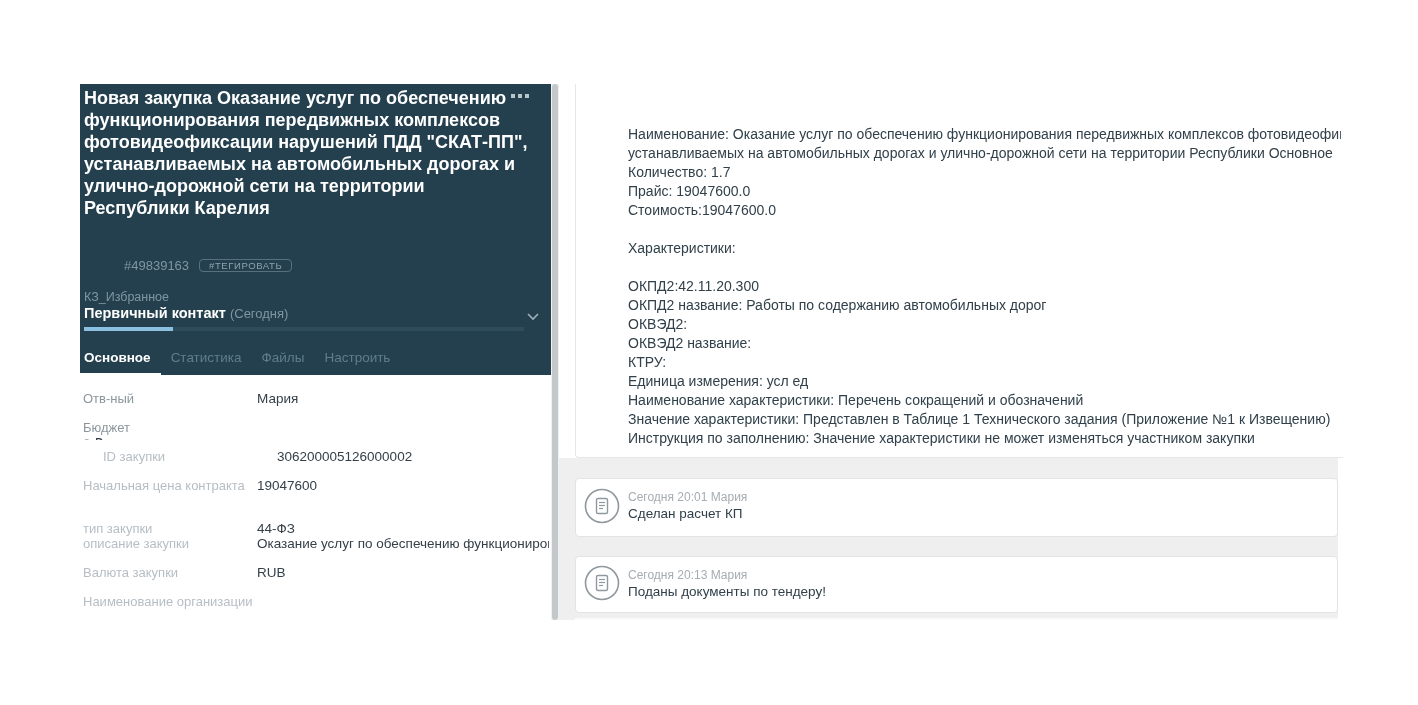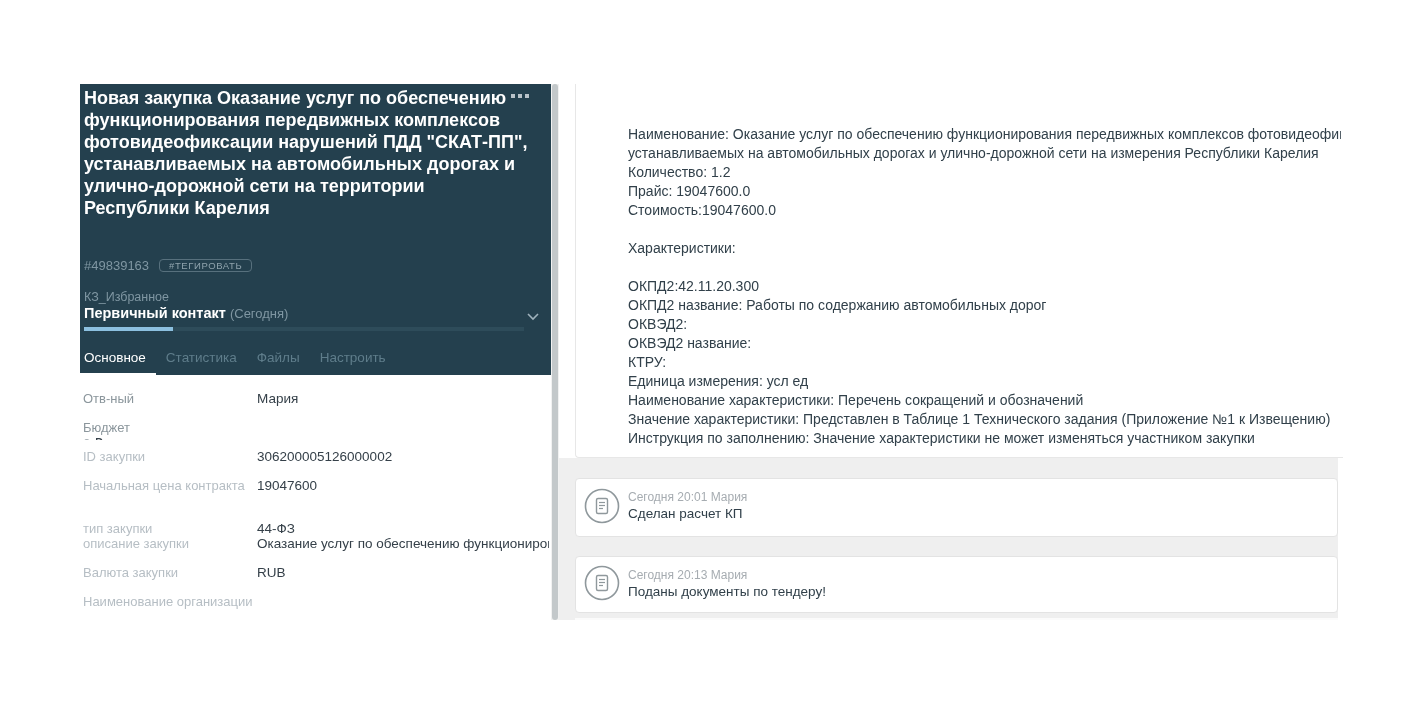--- a/index.html
+++ b/index.html
@@ -6,32 +6,32 @@
   *{box-sizing:border-box;}
   body{font-family:"Liberation Sans", sans-serif;}
   #screen{position:relative;width:1418px;height:705px;background:#ffffff;overflow:hidden;}
 
   
   #deal-panel{position:absolute;left:80px;top:84px;width:471px;height:291px;background:#24404e;}
   .deal-title{position:absolute;left:4px;top:3px;width:450px;color:#ffffff;font-size:18px;font-weight:bold;line-height:22px;}
   .more-dots{position:absolute;right:22px;top:10px;display:flex;gap:3px;cursor:pointer;}
   .more-dots span{width:4px;height:4px;background:#b9c3c9;display:block;}
   .id-row{position:absolute;left:4px;top:174px;display:flex;align-items:center;gap:10px;}
-  .deal-id{color:#7f96a2;font-size:13px;}
+  .deal-id{color:#7f96a2;font-size:13px;margin-left:40px;}
   .tag-btn{border:1px solid #57707d;border-radius:4px;color:#8fa3ad;font-size:9.5px;letter-spacing:.6px;padding:0 9px;cursor:pointer;}
   .pipeline{position:absolute;left:4px;top:206px;color:#7f96a2;font-size:12.5px;}
   .stage-row{position:absolute;left:4px;top:221px;width:440px;color:#ffffff;font-size:14.5px;font-weight:bold;cursor:pointer;}
   .stage-date{color:#7f96a2;font-weight:normal;font-size:13px;}
   .stage-chevron{position:absolute;right:-16px;top:3px;}
   .progress{position:absolute;left:4px;top:243px;width:440px;height:4px;background:#2e4c5a;}
   .progress-fill{height:4px;background:#8cc0e0;}
   .tabs{position:absolute;left:4px;top:264px;display:flex;font-size:13.5px;}
   .tab{color:#5f7d8b;padding:2px 10px 0 10px;cursor:pointer;height:27px;}
   .tab:first-child{padding-left:0;}
-  .tab.active{color:#ffffff;font-weight:normal;position:relative;}
+  .tab.active{color:#ffffff;font-weight:bold;position:relative;}
   .tab.active::after{content:"";position:absolute;left:-4px;right:0;bottom:-4px;height:6px;background:#ffffff;}
 
   
   #fields-panel{position:absolute;left:80px;top:375px;width:471px;height:245px;background:#ffffff;}
   .field-row{position:absolute;left:3px;width:466px;height:20px;display:flex;}
   .field-label{width:174px;min-width:174px;font-size:13px;color:#b6bec4;white-space:nowrap;overflow:hidden;}
   .field-label.dark{color:#8b969c;}
   .field-value{font-size:13.5px;color:#354049;white-space:nowrap;overflow:hidden;flex:1;cursor:pointer;}
   .muted-amount{color:#a9b1b6;}
   .currency{font-family:"DejaVu Sans", sans-serif;color:#354049;}
@@ -102,21 +102,21 @@
       <div class="field-label dark">Отв-ный</div>
       <div class="field-value">Мария</div>
     </div>
     <div class="field-row" style="top:45px;flex-direction:column;">
       <div class="field-label dark">Бюджет</div>
       <div class="field-value">
         <span class="muted-amount">0</span>
         <span class="currency">₽</span>
       </div>
     </div>
-    <div class="field-row" style="top:74px;">
+    <div class="field-row" style="top:74px;margin-left:20px;">
       <div class="field-label">ID закупки</div>
       <div class="field-value">306200005126000002</div>
     </div>
     <div class="field-row" style="top:103px;">
       <div class="field-label">Начальная цена контракта</div>
       <div class="field-value">19047600</div>
     </div>
     <div class="field-row" style="top:146px;">
       <div class="field-label">тип закупки</div>
       <div class="field-value">44-ФЗ</div>
@@ -134,22 +134,22 @@
     </div>
   </div>
 
   <div id="panel-scrollbar">
     <div class="thumb"></div>
   </div>
 
   <div id="detail-card">
     <div class="detail-text">
       <div class="t-line">Наименование: Оказание услуг по обеспечению функционирования передвижных комплексов фотовидеофиксации нару</div>
-      <div class="t-line">устанавливаемых на автомобильных дорогах и улично-дорожной сети на измерения Республики Карелия</div>
-      <div class="t-line">Количество: 1.2</div>
+      <div class="t-line">устанавливаемых на автомобильных дорогах и улично-дорожной сети на территории Республики Основное</div>
+      <div class="t-line">Количество: 1.7</div>
       <div class="t-line">Прайс: 19047600.0</div>
       <div class="t-line">Стоимость:19047600.0</div>
       <div class="t-line"></div>
       <div class="t-line">Характеристики:</div>
       <div class="t-line"></div>
       <div class="t-line">ОКПД2:42.11.20.300</div>
       <div class="t-line">ОКПД2 название: Работы по содержанию автомобильных дорог</div>
       <div class="t-line">ОКВЭД2:</div>
       <div class="t-line">ОКВЭД2 название:</div>
       <div class="t-line">КТРУ:</div>

